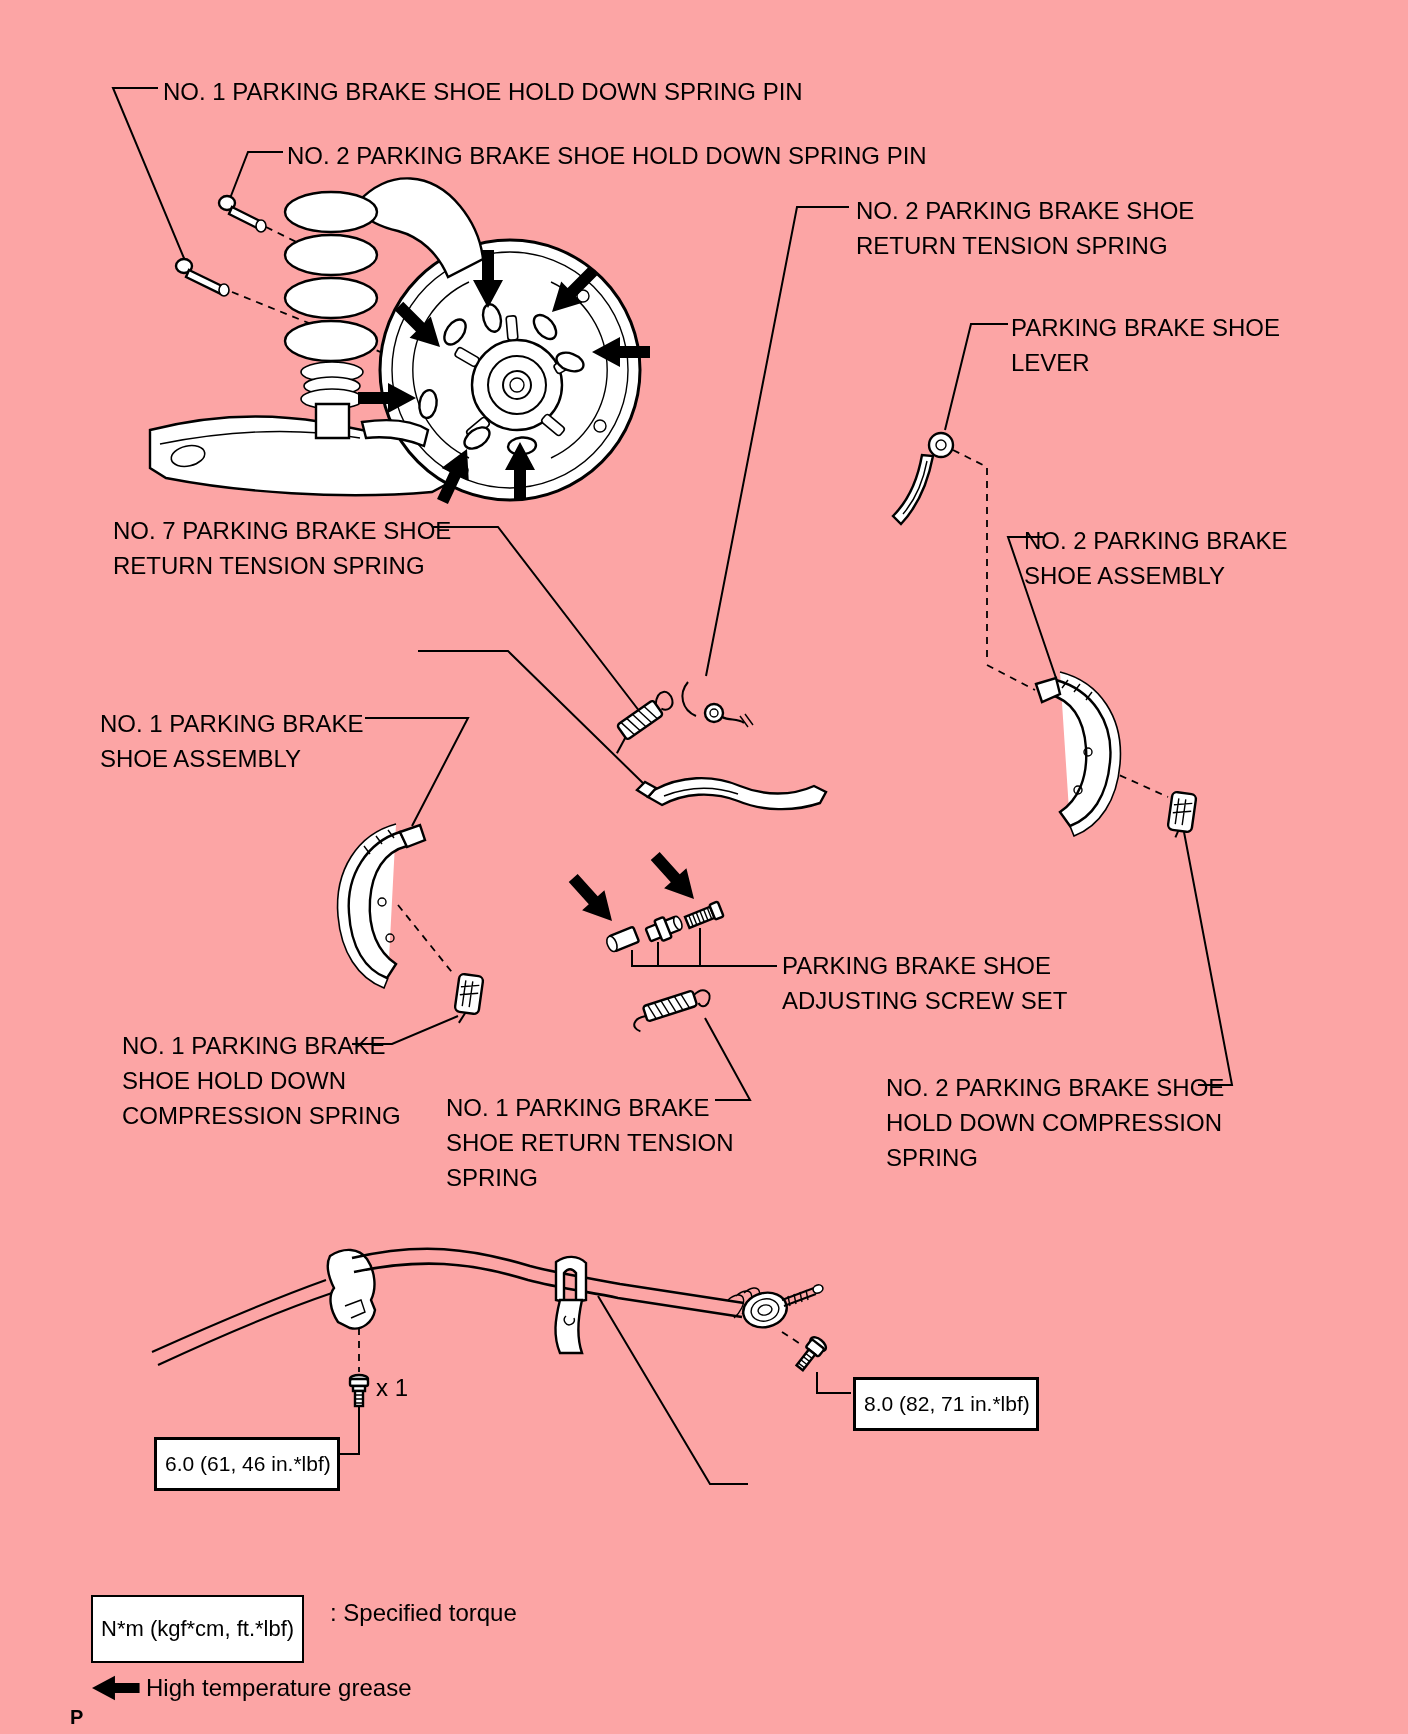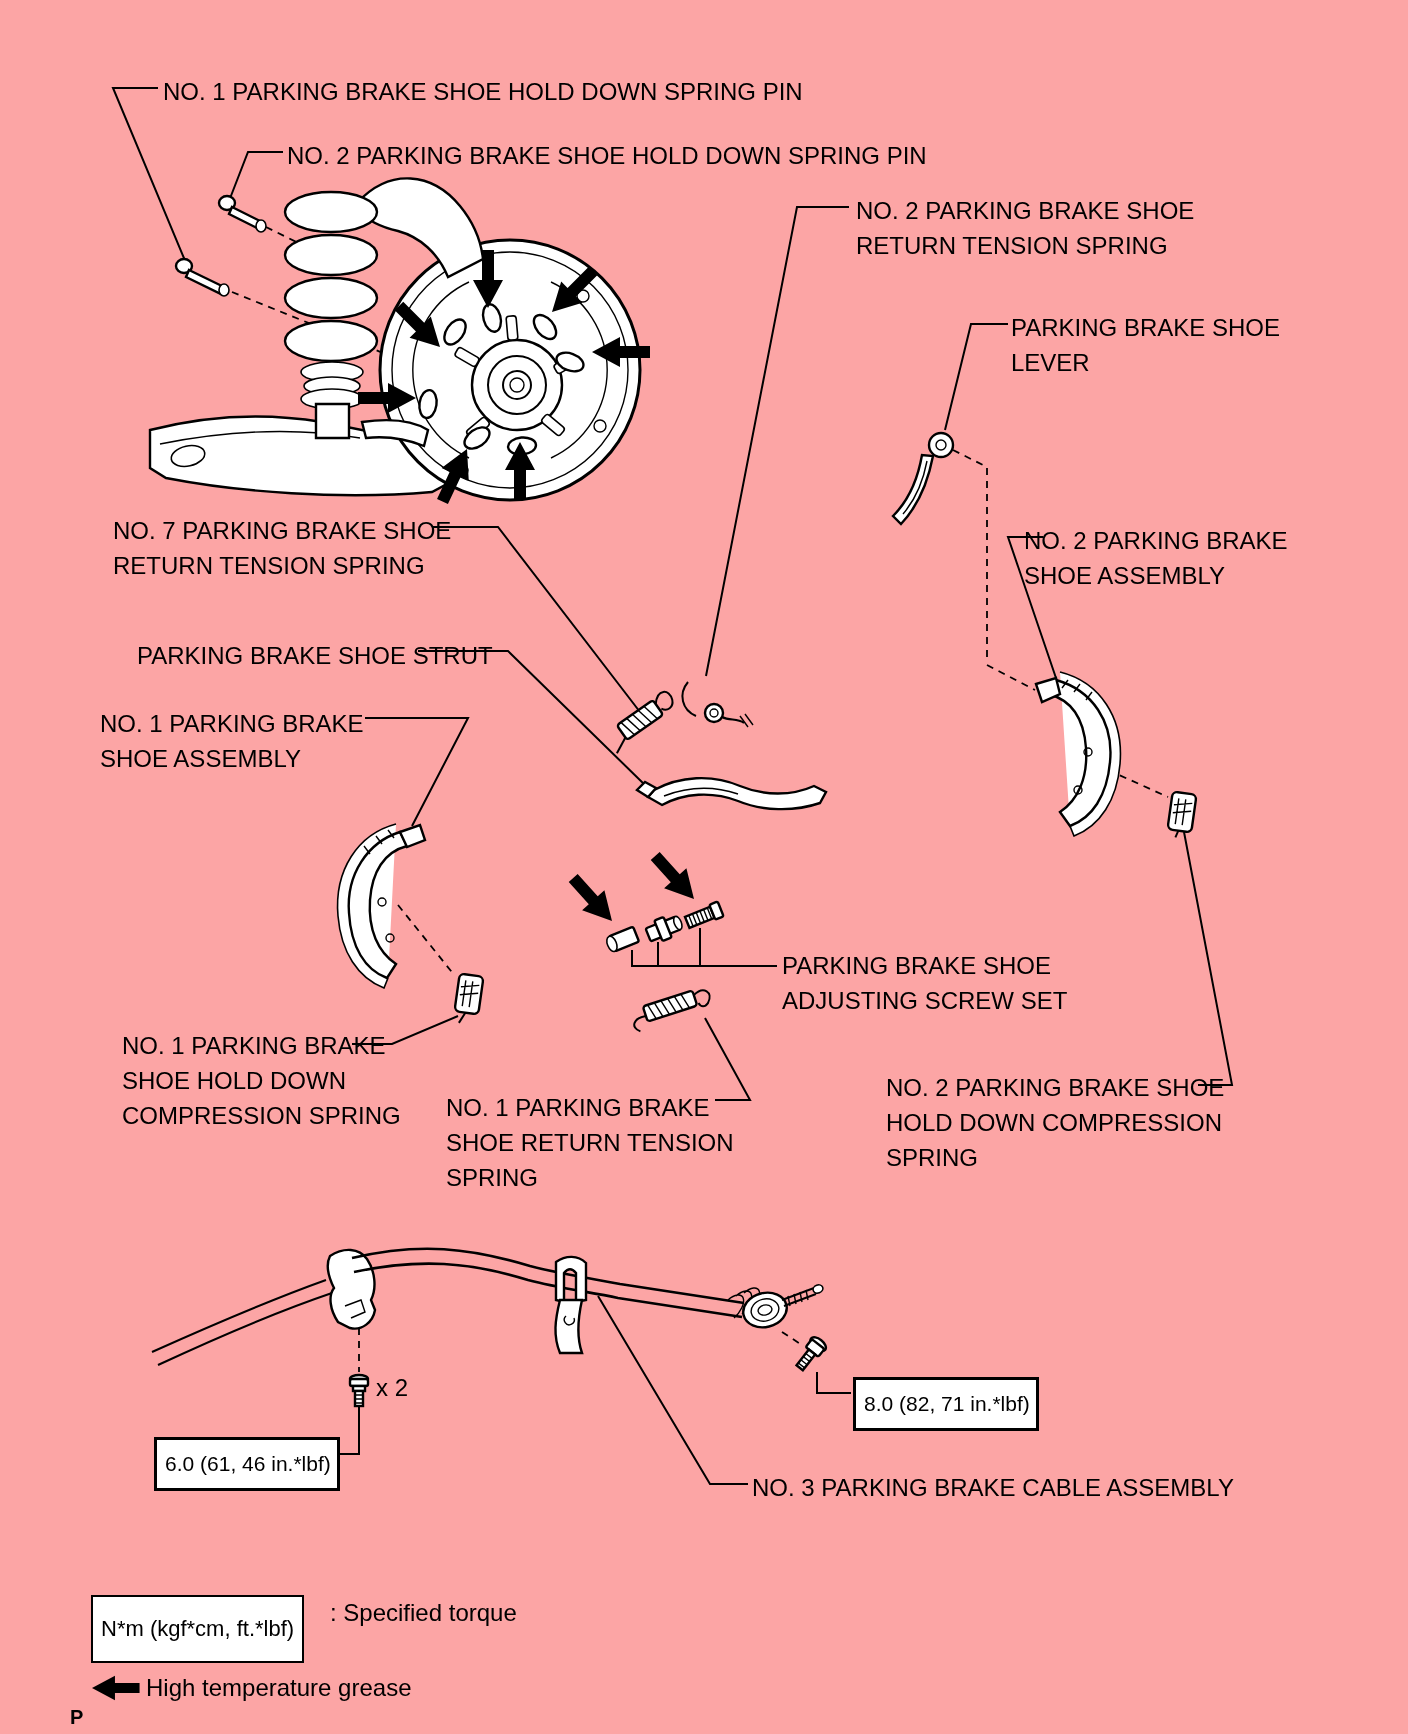--- a/index.html
+++ b/index.html
@@ -277,39 +277,37 @@
   </svg>
 
   <div class="lbl" style="left:163px;top:74px;">NO. 1 PARKING BRAKE SHOE HOLD DOWN SPRING PIN</div>
   <div class="lbl" style="left:287px;top:138px;">NO. 2 PARKING BRAKE SHOE HOLD DOWN SPRING PIN</div>
   <div class="lbl" style="left:856px;top:193px;">NO. 2 PARKING BRAKE SHOE
 RETURN TENSION SPRING</div>
   <div class="lbl" style="left:1011px;top:310px;">PARKING BRAKE SHOE
 LEVER</div>
   <div class="lbl" style="left:113px;top:513px;">NO. 7 PARKING BRAKE SHOE
 RETURN TENSION SPRING</div>
-  <div class="lbl" style="left:137px;top:638px;">PARKING BRAKE SHOE STRUT</div>
   <div class="lbl" style="left:100px;top:706px;">NO. 1 PARKING BRAKE
 SHOE ASSEMBLY</div>
   <div class="lbl" style="left:1024px;top:523px;">NO. 2 PARKING BRAKE
 SHOE ASSEMBLY</div>
   <div class="lbl" style="left:122px;top:1028px;">NO. 1 PARKING BRAKE
 SHOE HOLD DOWN
 COMPRESSION SPRING</div>
   <div class="lbl" style="left:446px;top:1090px;">NO. 1 PARKING BRAKE
 SHOE RETURN TENSION
 SPRING</div>
   <div class="lbl" style="left:782px;top:948px;">PARKING BRAKE SHOE
 ADJUSTING SCREW SET</div>
   <div class="lbl" style="left:886px;top:1070px;">NO. 2 PARKING BRAKE SHOE
 HOLD DOWN COMPRESSION
 SPRING</div>
-  <div class="lbl" style="left:752px;top:1470px;">NO. 3 PARKING BRAKE CABLE ASSEMBLY</div>
-
-  <div class="plain" style="left:376px;top:1374px;">x 2</div>
+
+  <div class="plain" style="left:376px;top:1374px;">x 1</div>
 
   <div class="torque-box" style="left:154px;top:1437px;width:164px;">6.0 (61, 46 in.*lbf)</div>
   <div class="torque-box" style="left:853px;top:1377px;width:164px;">8.0 (82, 71 in.*lbf)</div>
 
   <div class="legend-box" style="left:91px;top:1595px;">N*m (kgf*cm, ft.*lbf)</div>
   <div class="plain" style="left:330px;top:1599px;">: Specified torque</div>
   <div class="plain" style="left:146px;top:1674px;">High temperature grease</div>
 
   <div class="plain" style="left:70px;top:1706px;font-size:20px;font-weight:bold;">P</div>
 </div>

